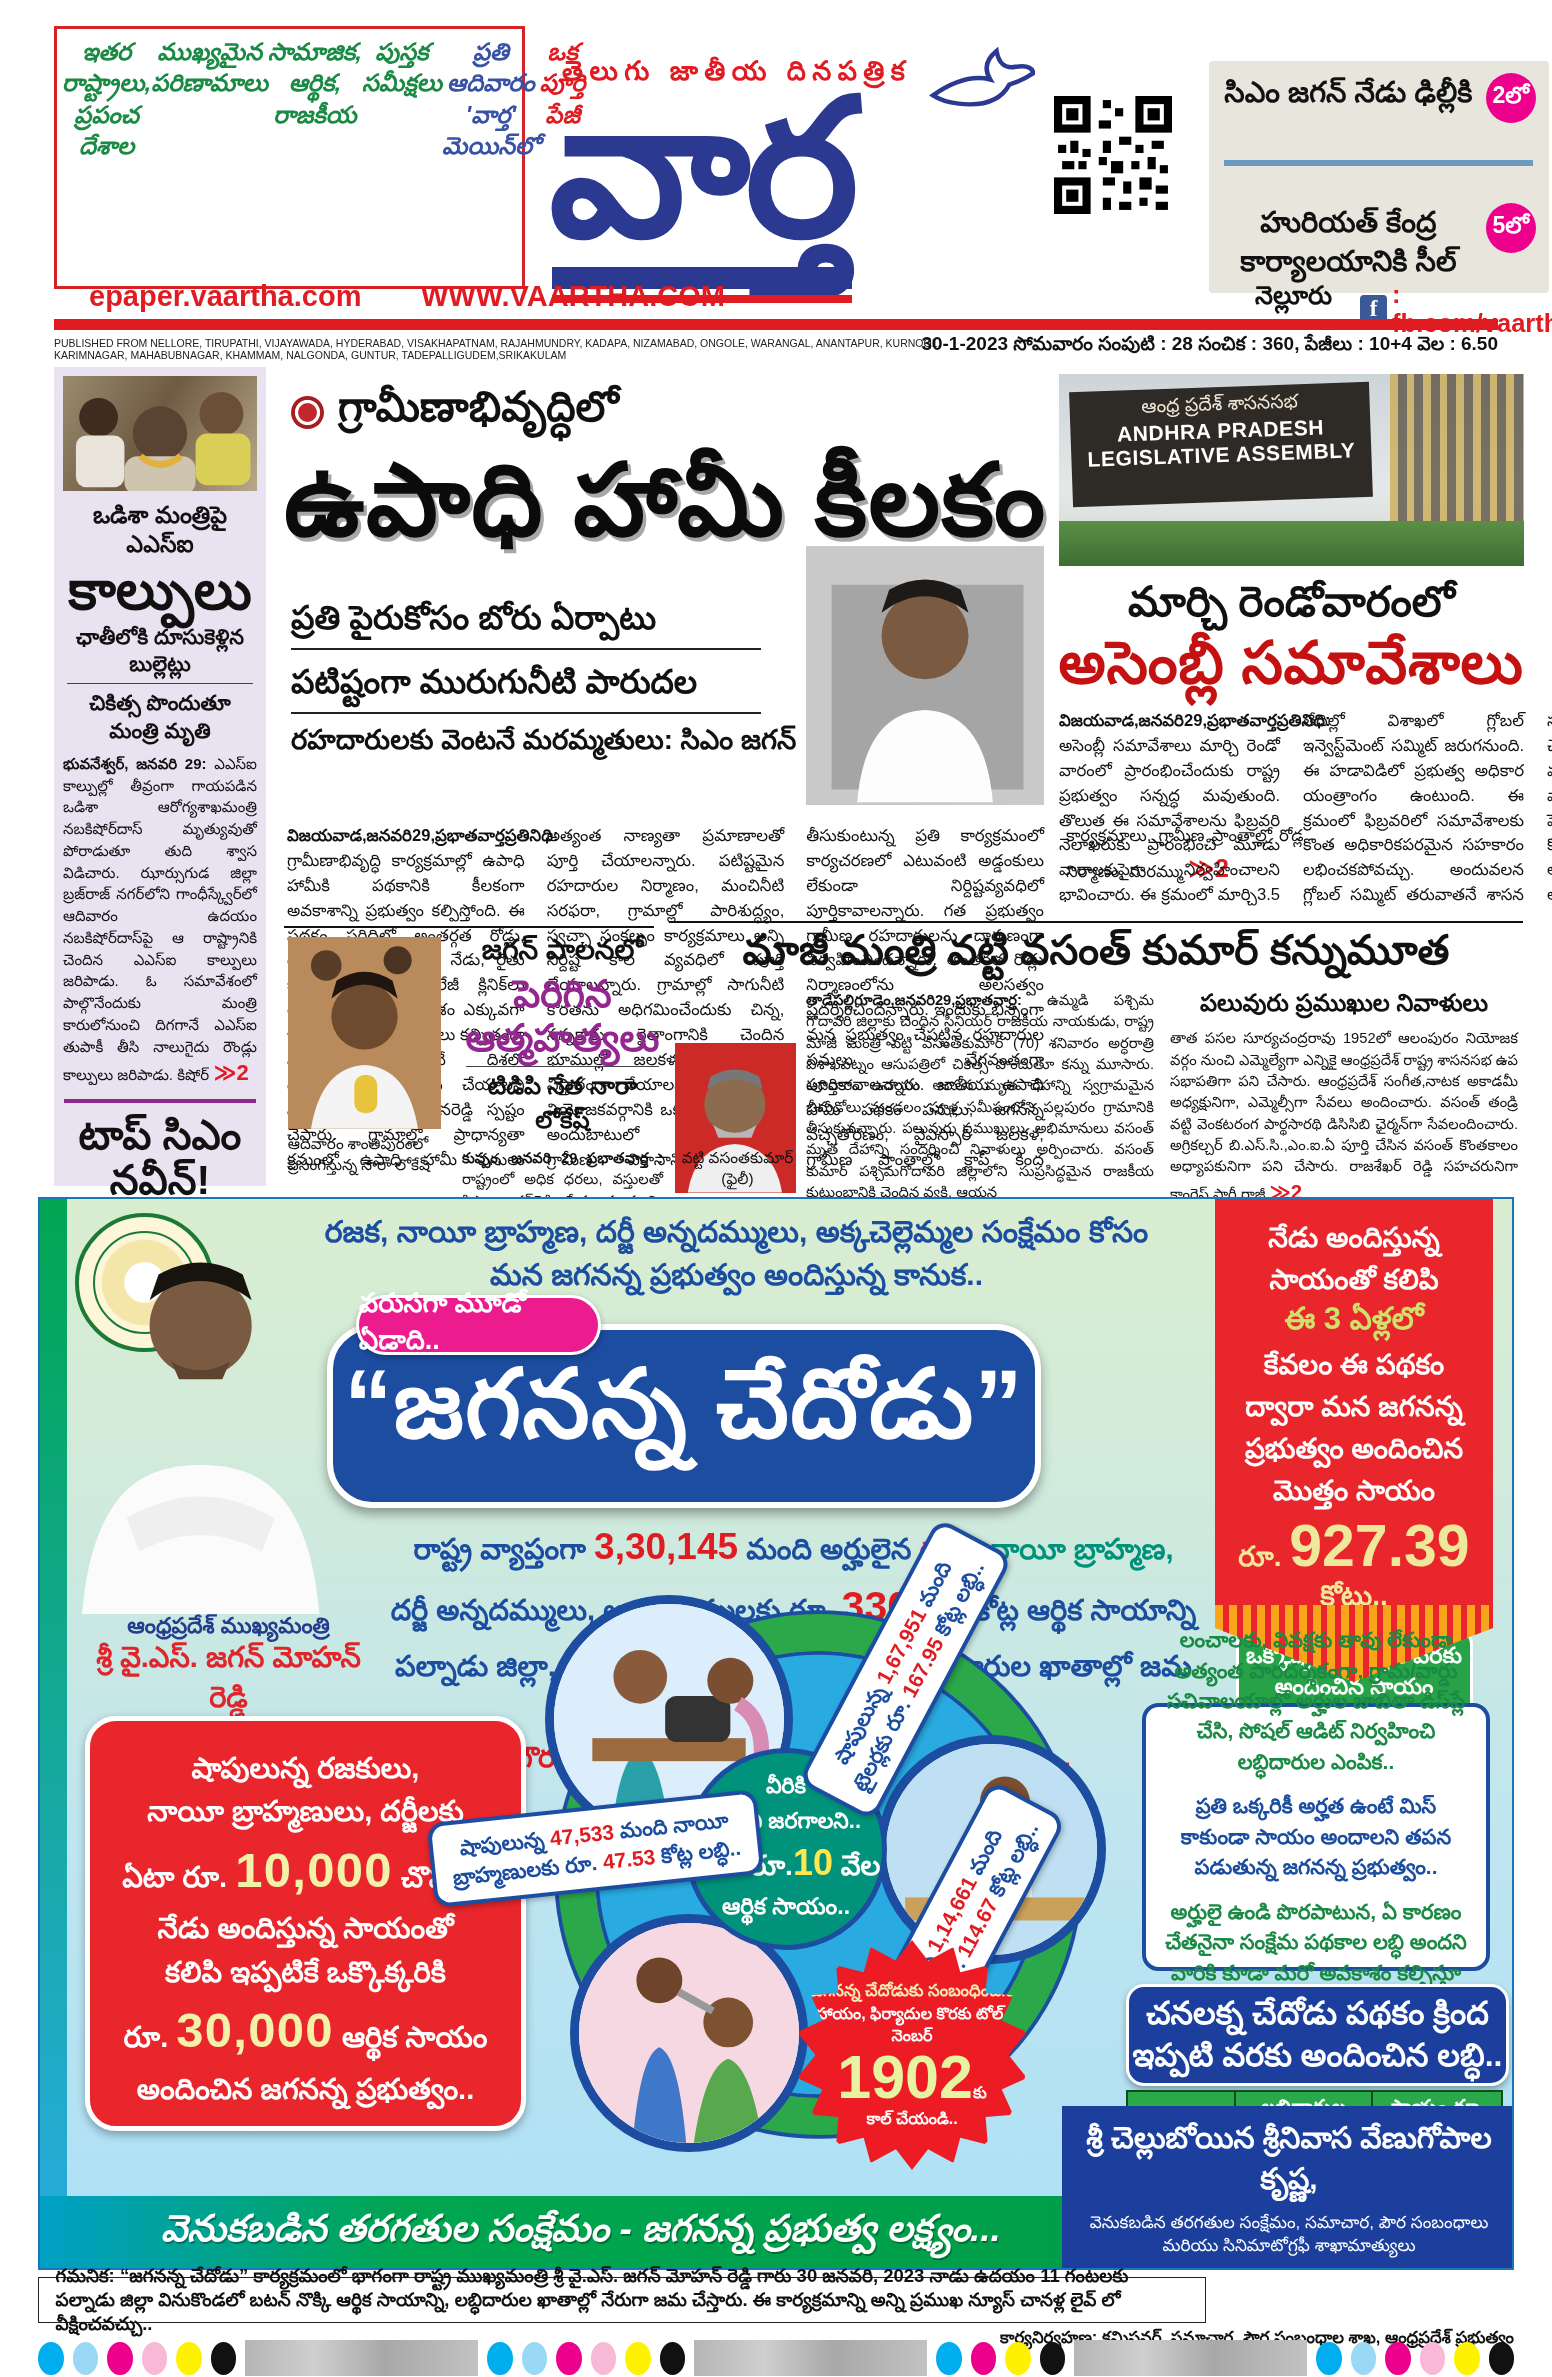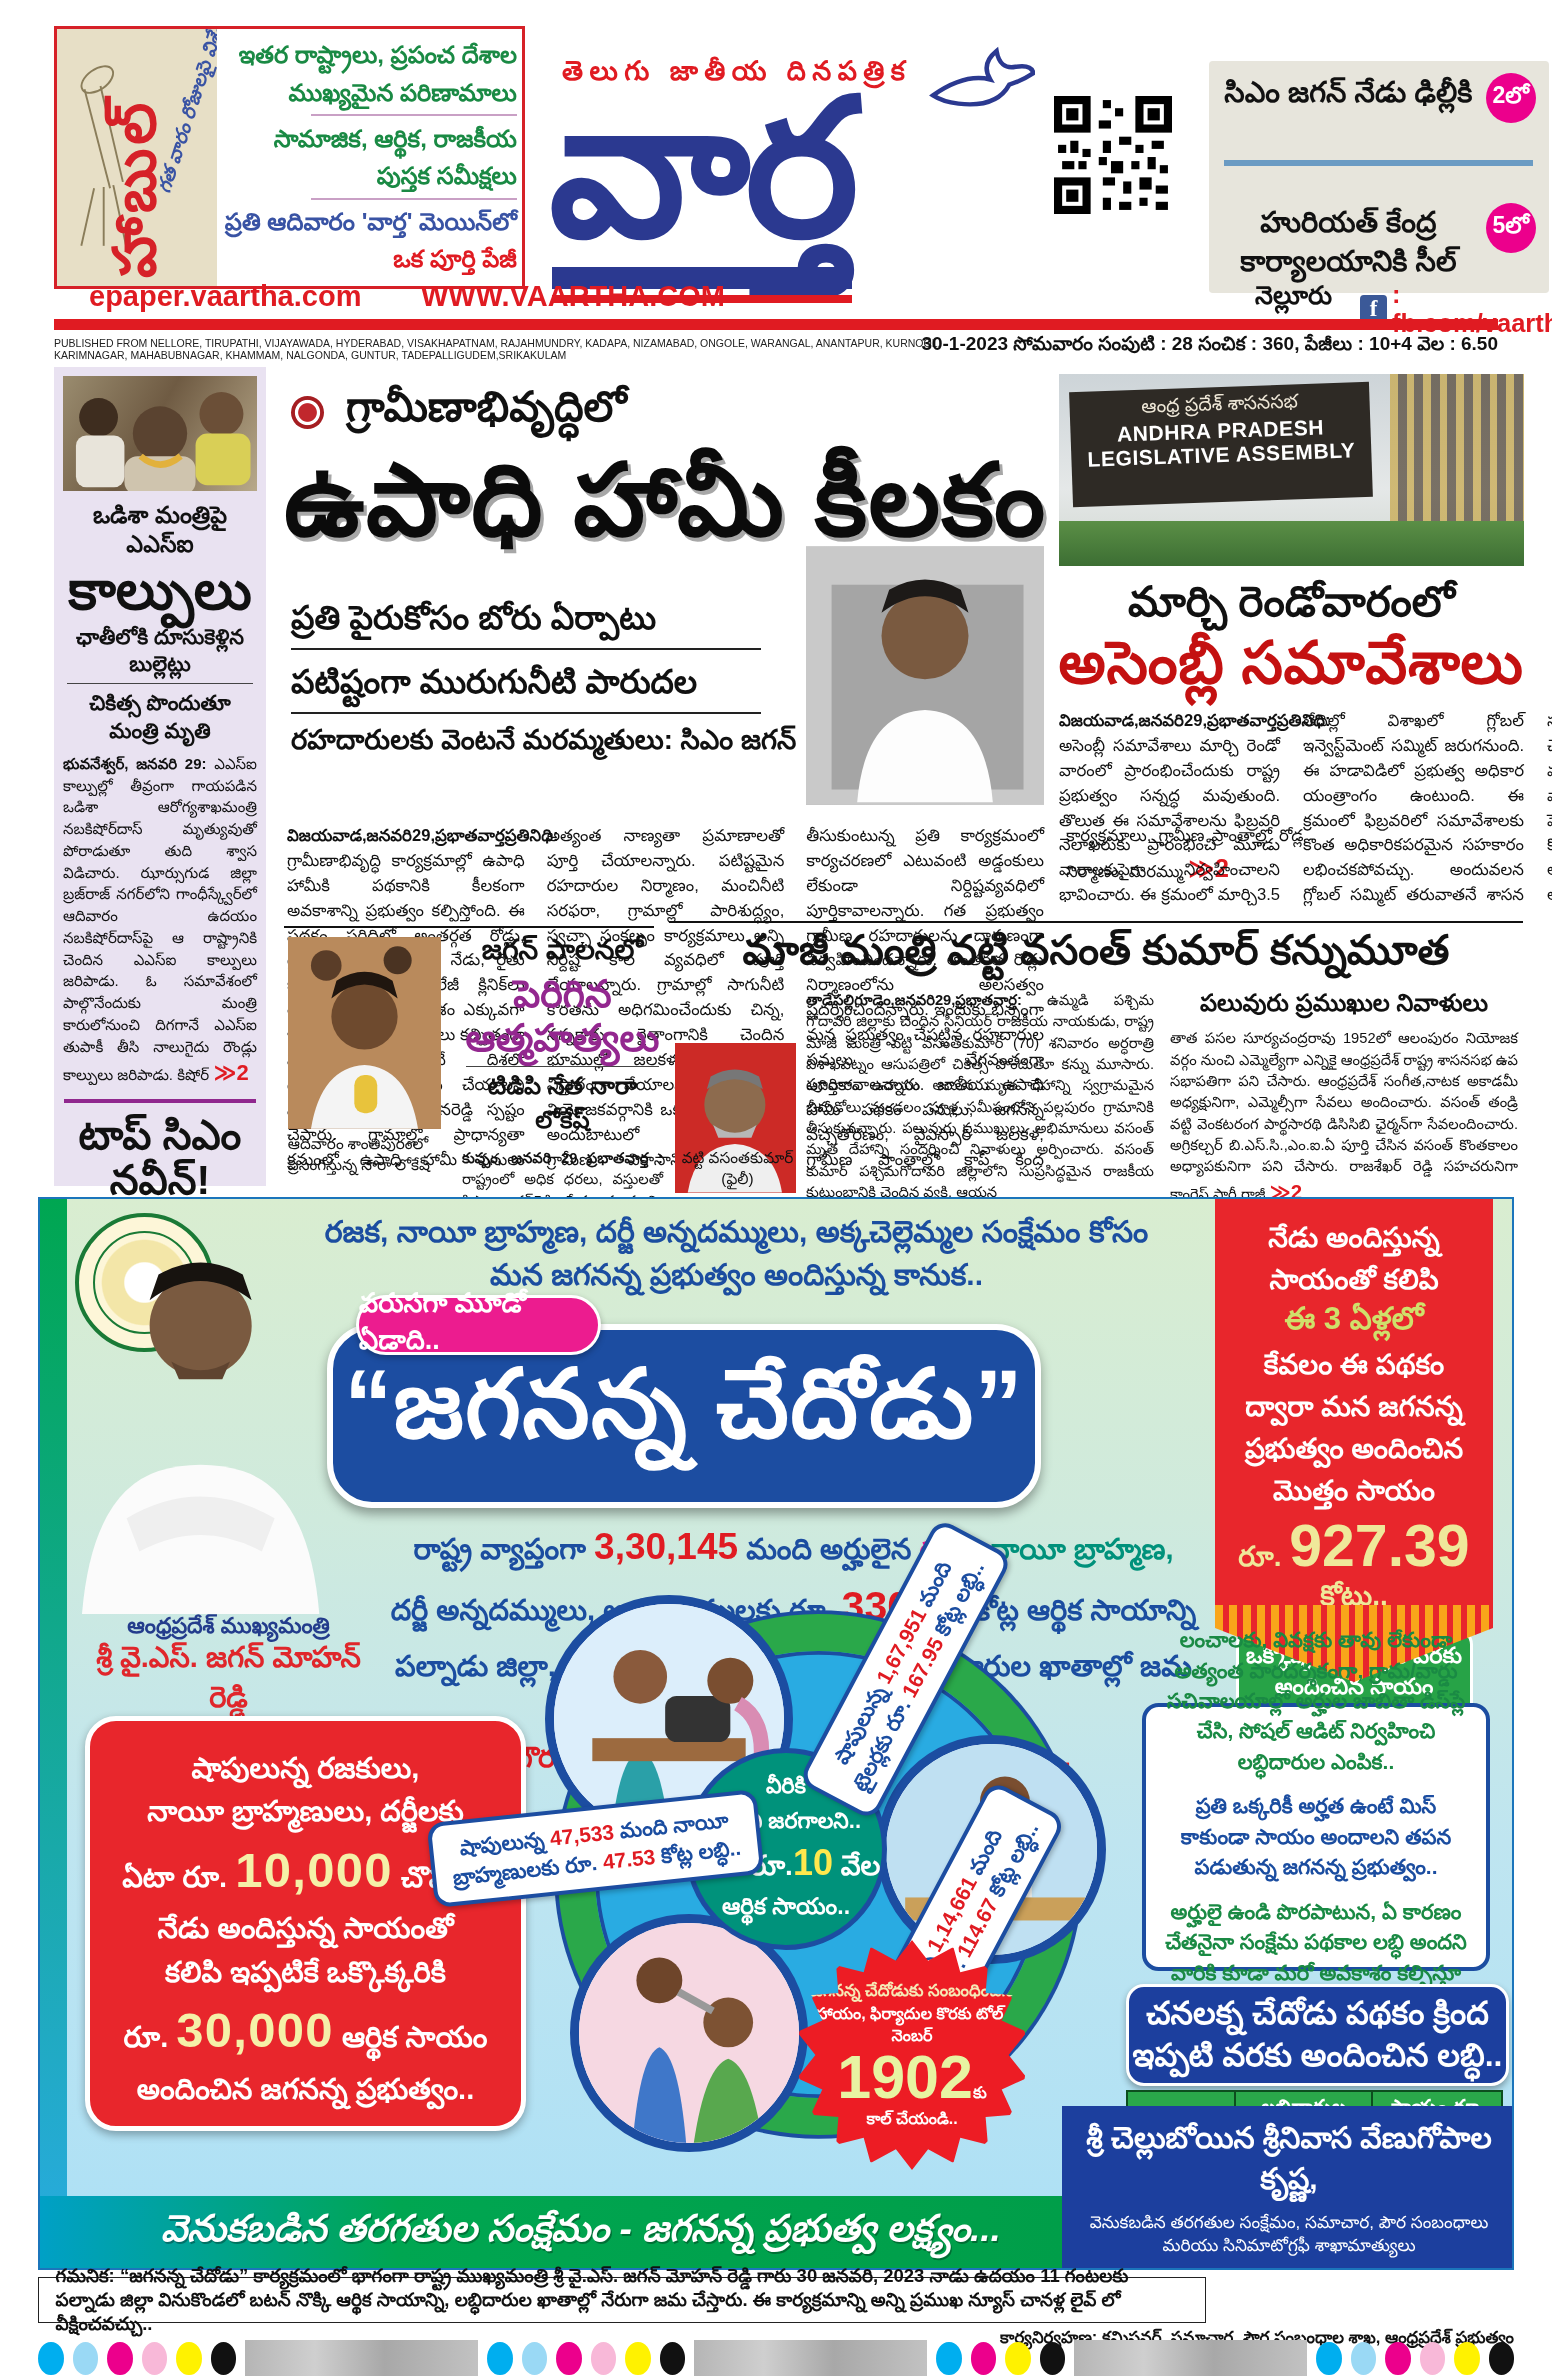--- a/index.html
+++ b/index.html
@@ -12,21 +12,21 @@
   .grn{color:#1a8a44;}
   .blu{color:#1b4da0;}
   .jump{color:#e01b22;font-weight:bold;}
   
   .promo{border:3.8px solid #d62128;background:#fff;display:flex;}
   .promo-left{width:160px;background:#e7dfc6;position:relative;overflow:hidden;}
   .promo-vert{writing-mode:vertical-rl;transform:rotate(180deg);font-size:59px;font-weight:900;
               color:#d62128;letter-spacing:3.8px;position:absolute;left:38px;top:6.4px;height:243px;}
   .promo-script{position:absolute;left:96px;top:160px;transform:rotate(-72deg);transform-origin:left top;
                 color:#3953a4;font-size:19px;font-weight:bold;white-space:nowrap;font-style:italic;}
-  .promo-right{flex:1;display:flex;flex-direction:column;justify-content:space-around;align-items:flex-end;padding:7.7px 5.1px;}
+  .promo-right{flex:1;display:flex;flex-direction:row;justify-content:space-around;align-items:flex-start;padding:7.7px 5.1px;font-style:italic;}
   .promo-line{font-size:24px;font-weight:bold;line-height:1.3;text-align:center;}
   .promo-div{width:70%;height:1.9px;background:#c9a0c5;}
   .logo-tagline{color:#e01b22;font-size:27px;font-weight:bold;letter-spacing:6.4px;}
   .logo-text{color:#2b3990;font-size:192px;font-weight:900;line-height:0.9;letter-spacing:-5.1px;}
   .hl-box{background:#e7e5dc;border-radius:3.8px;padding:11.5px 12.8px;display:flex;flex-direction:column;justify-content:space-between;}
   .hl-item{display:flex;align-items:flex-start;gap:11px;}
   .hl-text{font-size:29px;font-weight:bold;line-height:1.35;flex:1;text-align:center;}
   .hl-badge{width:50px;height:50px;border-radius:50%;background:#ec008c;color:#fff;font-size:23px;
             font-weight:bold;display:flex;align-items:center;justify-content:center;flex:0 0 auto;}
   .hl-div{height:5.7px;background:#6b9bc3;margin:6.4px 2.6px;}
@@ -37,21 +37,21 @@
   .lcol .photo1{width:100%;height:115px;background:linear-gradient(120deg,#9a8c6f,#6f5b43 45%,#b8a98a);position:relative;overflow:hidden;}
   .kick1{font-size:23.6px;font-weight:bold;text-align:center;margin-top:10.2px;line-height:1.2;}
   .head1{font-size:55px;font-weight:900;text-align:center;line-height:1.05;margin:3.8px 0;}
   .sub1{font-size:21px;font-weight:bold;text-align:center;line-height:1.3;}
   .thinrule{height:1.3px;background:#444;margin:5.1px 3.8px;}
   .bodytxt{font-size:15px;line-height:1.45;text-align:justify;}
   .dl{font-weight:bold;}
   .purple-div{height:3.2px;background:#90278e;margin:10.2px 1.3px;}
   .head2{font-size:41px;font-weight:900;text-align:center;line-height:1.1;}
   
-  .lead-kick{display:flex;align-items:center;gap:22px;}
+  .lead-kick{display:flex;align-items:center;gap:14px;}
   .bullet{width:33px;height:33px;border-radius:50%;flex:0 0 auto;
           background:radial-gradient(circle,#c1272d 38%,#fff 42% 52%,#a51e22 56%);}
   .lead-kick-t{font-size:42px;font-weight:900;}
   .lead-head{font-size:101px;font-weight:900;letter-spacing:1.3px;color:#0b0b0b;
              text-shadow:3.2px 3.8px 0 rgba(60,60,60,.45);line-height:1.05;}
   .lead-sub{font-size:33px;font-weight:bold;line-height:1.25;}
   .lead-sub3{font-size:27.5px;font-weight:bold;}
   .subrule{height:1.9px;background:#222;margin:10.2px 0;width:92%;}
   .lead-body{column-count:3;column-gap:22px;font-size:16.6px;line-height:1.5;text-align:justify;}
   .photo-cm{background:linear-gradient(160deg,#e3e3e3,#b9b9b9 70%,#d2d2d2);overflow:hidden;}

